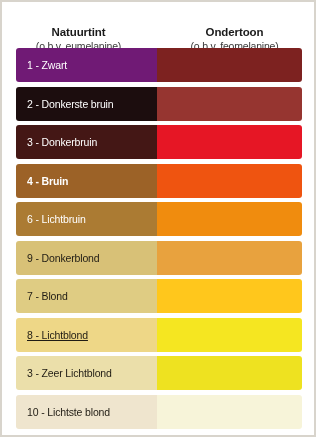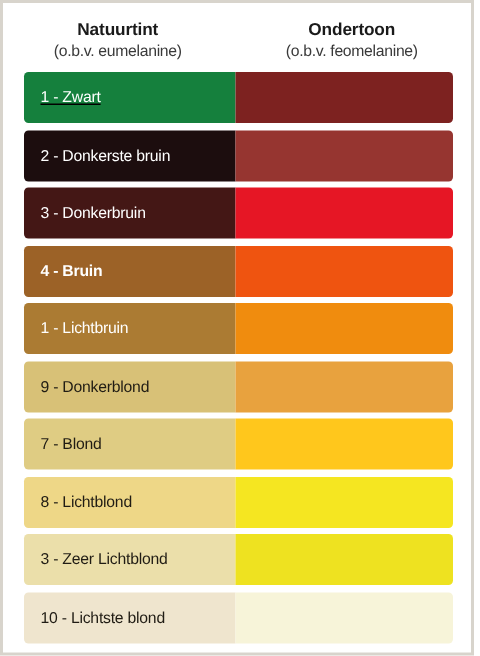--- a/index.html
+++ b/index.html
@@ -17,21 +17,21 @@
     position: relative;
     width: 316px;
     height: 437px;
     box-sizing: border-box;
     border: 2px solid #d8d4cc;
     background: #ffffff;
   }
   #headers {
     position: absolute;
     left: 0;
-    top: 4px;
+    top: 16px;
     width: 268px;
     height: 44px;
     display: flex;
     flex-direction: row;
   }
   .header-cell {
     flex: 0 0 auto;
     box-sizing: border-box;
     text-align: center;
     padding-top: 8px;
@@ -105,21 +105,21 @@
       <span class="header-sub">(o.b.v. eumelanine)</span>
     </div>
     <div class="header-cell right">
       <span class="header-title">Ondertoon</span>
       <span class="header-sub">(o.b.v. feomelanine)</span>
     </div>
   </div>
 
   <div id="rows">
       <div class="chart-row">
-        <div class="swatch natural" style="background: #15803d; text-decoration: underline;">
+        <div class="swatch natural" style="background: #701a75;">
           <span class="swatch-label" style="color: rgb(255, 255, 255);">1 - Zwart</span>
         </div>
         <div class="swatch under" style="background: rgb(125, 34, 32);"></div>
       </div>
       <div class="chart-row">
         <div class="swatch natural" style="background: rgb(28, 13, 14);">
           <span class="swatch-label" style="color: rgb(255, 255, 255);">2 - Donkerste bruin</span>
         </div>
         <div class="swatch under" style="background: rgb(150, 53, 48);"></div>
       </div>
@@ -130,39 +130,39 @@
         <div class="swatch under" style="background: rgb(230, 22, 37);"></div>
       </div>
       <div class="chart-row">
         <div class="swatch natural" style="background: rgb(156, 98, 39);">
           <span class="swatch-label" style="color: rgb(255, 255, 255); font-weight: bold;">4 - Bruin</span>
         </div>
         <div class="swatch under" style="background: rgb(239, 84, 16);"></div>
       </div>
       <div class="chart-row">
         <div class="swatch natural" style="background: rgb(171, 123, 51);">
-          <span class="swatch-label" style="color: rgb(255, 255, 255);">1 - Lichtbruin</span>
+          <span class="swatch-label" style="color: rgb(255, 255, 255);">6 - Lichtbruin</span>
         </div>
         <div class="swatch under" style="background: rgb(240, 140, 14);"></div>
       </div>
       <div class="chart-row">
         <div class="swatch natural" style="background: rgb(216, 193, 119);">
           <span class="swatch-label" style="color: rgb(32, 28, 20);">9 - Donkerblond</span>
         </div>
         <div class="swatch under" style="background: rgb(232, 162, 62);"></div>
       </div>
       <div class="chart-row">
         <div class="swatch natural" style="background: rgb(223, 204, 131);">
           <span class="swatch-label" style="color: rgb(32, 28, 20);">7 - Blond</span>
         </div>
         <div class="swatch under" style="background: rgb(255, 199, 28);"></div>
       </div>
       <div class="chart-row">
         <div class="swatch natural" style="background: rgb(238, 215, 135);">
-          <span class="swatch-label" style="color: rgb(32, 28, 20);">8 - Lichtblond</span>
+          <span class="swatch-label" style="color: rgb(32, 28, 20); text-decoration: underline;">8 - Lichtblond</span>
         </div>
         <div class="swatch under" style="background: rgb(245, 230, 33);"></div>
       </div>
       <div class="chart-row">
         <div class="swatch natural" style="background: rgb(235, 223, 170);">
           <span class="swatch-label" style="color: rgb(32, 28, 20);">3 - Zeer Lichtblond</span>
         </div>
         <div class="swatch under" style="background: rgb(238, 226, 32);"></div>
       </div>
       <div class="chart-row">

